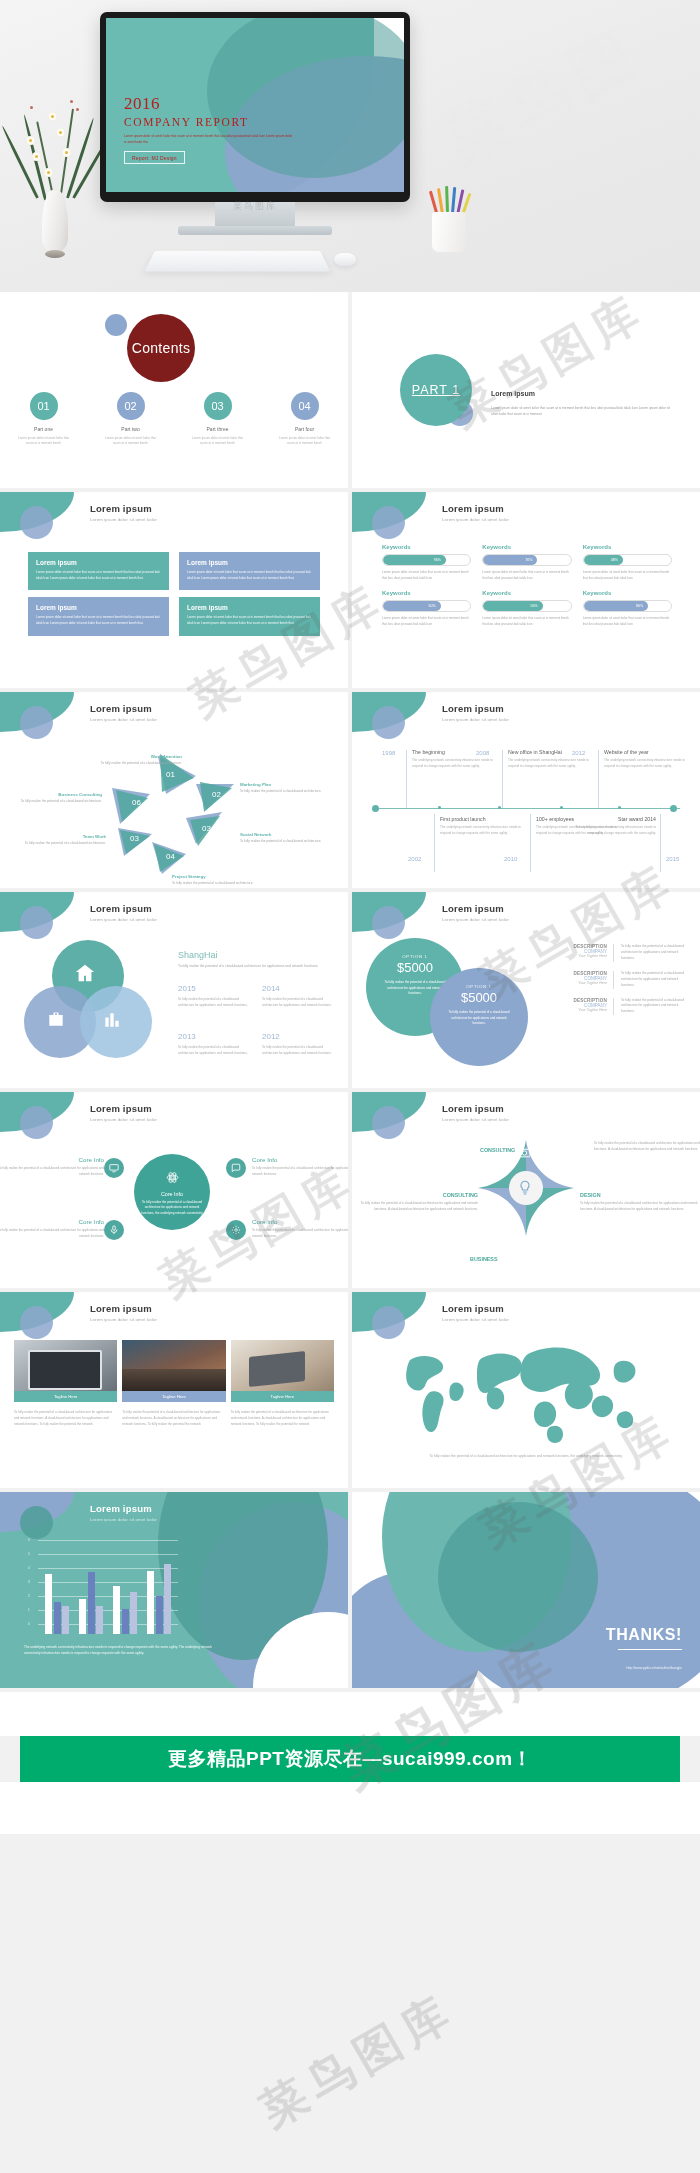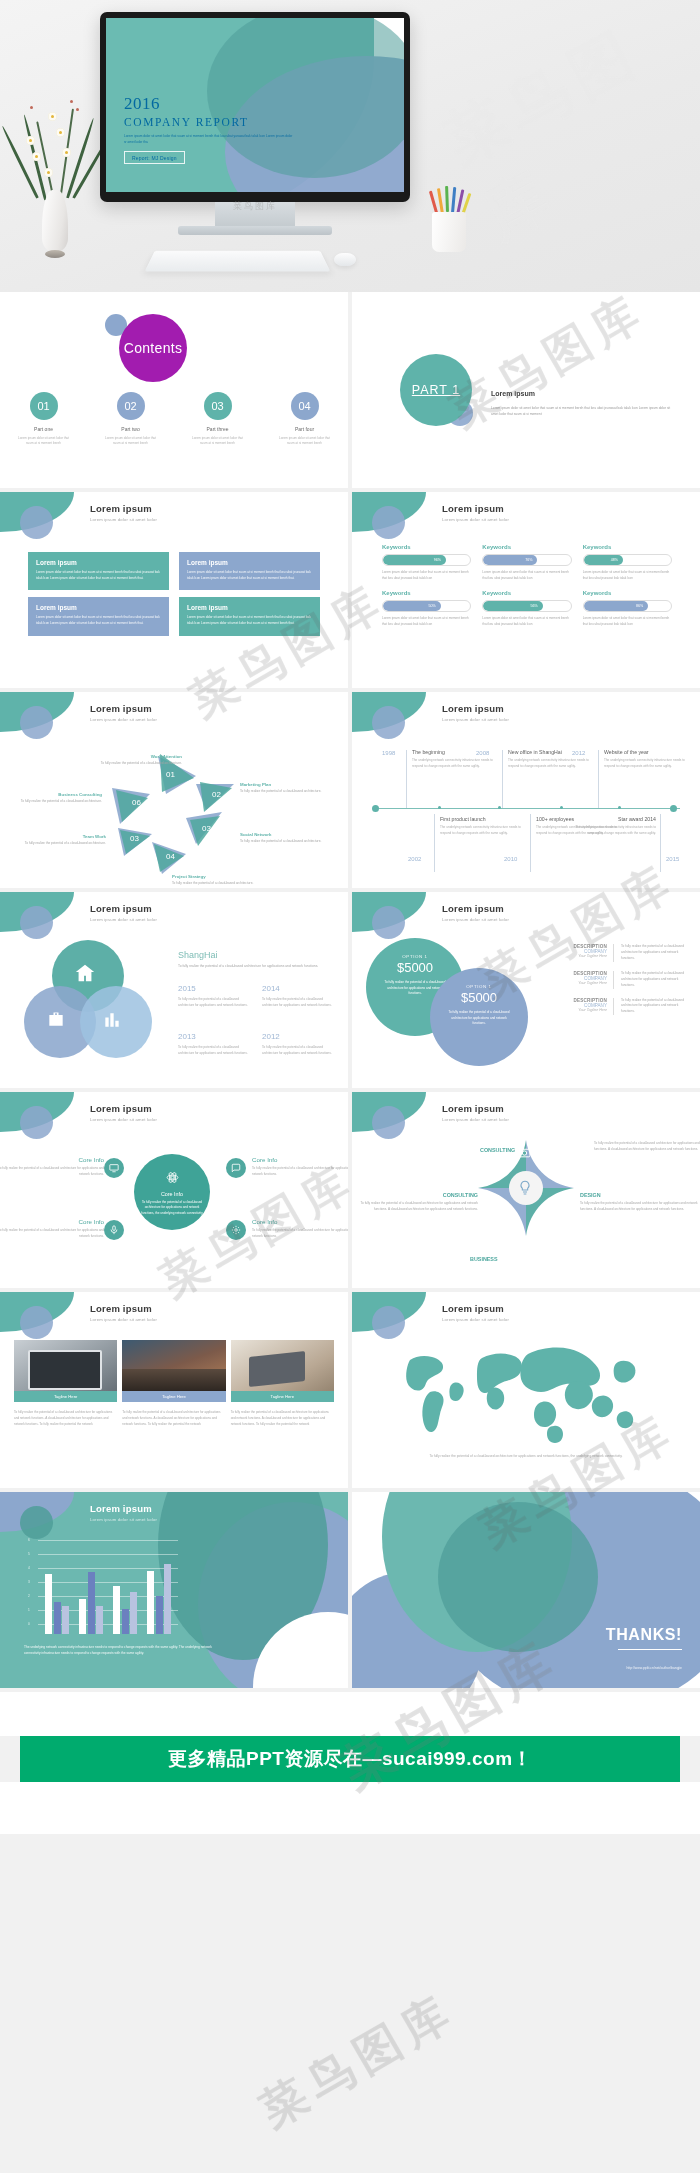--- a/index.html
+++ b/index.html
@@ -11,21 +11,21 @@
   .page{position:relative;width:700px;height:2173px;background:#f1f1f1;}
 
   
   .hero{position:relative;width:700px;height:292px;background:#efefef;overflow:hidden;}
   .hero-bg{position:absolute;inset:0;background:linear-gradient(160deg,#f4f4f4 0%,#eaeaea 60%,#e6e6e6 100%);}
   .monitor{position:absolute;left:100px;top:12px;width:310px;height:190px;background:#1a1a1a;border-radius:7px;padding:6px 6px 10px 6px;box-sizing:border-box;box-shadow:0 6px 18px rgba(0,0,0,.18);}
   .screen{position:relative;width:100%;height:100%;background:#ffffff;overflow:hidden;}
   .screen .blob-teal2{position:absolute;left:-30%;top:-20%;width:120%;height:145%;background:#6bbbb2;border-radius:0 0 70% 0;}
   .screen .blob-blue{position:absolute;left:40%;top:22%;width:95%;height:110%;background:#8ca7cd;border-radius:50%;opacity:.96;}
   .screen .blob-ov{position:absolute;left:34%;top:-8%;width:72%;height:100%;background:#4f9d99;border-radius:50%;opacity:.55;}
-  .screen-txt{position:absolute;left:18px;bottom:28px;color:#0369a1;z-index:5;}
+  .screen-txt{position:absolute;left:18px;bottom:28px;color:#b91c1c;z-index:5;}
   .screen-year{font-family:"Liberation Serif","DejaVu Serif",serif;font-size:17px;letter-spacing:.5px;line-height:1;}
   .screen-title{font-family:"Liberation Serif","DejaVu Serif",serif;font-size:11.5px;letter-spacing:1.6px;margin-top:4px;}
   .screen-sub{font-size:3.2px;line-height:1.9;margin-top:5px;max-width:170px;opacity:.92;}
   .screen-btn{display:inline-block;margin-top:6px;border:.8px solid rgba(255,255,255,.85);padding:2.5px 7px;font-size:5px;letter-spacing:.2px;}
   .mon-neck{position:absolute;left:215px;top:202px;width:80px;height:26px;background:linear-gradient(180deg,#d8dde1,#c3cace);}
   .mon-base{position:absolute;left:178px;top:226px;width:154px;height:9px;background:linear-gradient(180deg,#d2d8dc,#bcc3c8);border-radius:3px;}
   .mon-brand{position:absolute;left:178px;top:200px;width:154px;text-align:center;font-size:9px;color:#b9bcbd;letter-spacing:2px;}
   .keyboard{position:absolute;left:150px;top:248px;width:175px;height:25px;background:linear-gradient(180deg,#fbfbfc,#e9ecee);border-radius:3px;transform:perspective(120px) rotateX(34deg);box-shadow:0 3px 7px rgba(0,0,0,.07);}
   .mouse{position:absolute;left:334px;top:253px;width:22px;height:13px;background:linear-gradient(180deg,#fdfdfd,#e4e7ea);border-radius:11px/8px;box-shadow:0 2px 5px rgba(0,0,0,.08);}
   
@@ -59,21 +59,21 @@
   .slide > *{position:relative;}
 
   
   .shead{position:absolute;left:0;top:0;width:74px;height:40px;background:#5fb3aa;border-radius:0 0 100% 0;}
   .shead-dot{position:absolute;left:20px;top:14px;width:33px;height:33px;border-radius:50%;background:#8ca7cd;opacity:.85;}
   .shead-t{position:absolute;left:90px;top:11px;}
   .shead-t b{display:block;font-size:9.5px;color:#3b3b3b;font-weight:bold;letter-spacing:.2px;}
   .shead-t span{display:block;font-size:4.2px;color:#a8a8a8;margin-top:2.5px;letter-spacing:.2px;}
 
   
-  .c-circle{position:absolute;left:119px;top:22px;width:68px;height:68px;border-radius:50%;background:#a21caf;display:flex;align-items:center;justify-content:center;color:#fff;font-size:14px;letter-spacing:.3px;}
+  .c-circle{position:absolute;left:127px;top:22px;width:68px;height:68px;border-radius:50%;background:#7f1d1d;display:flex;align-items:center;justify-content:center;color:#fff;font-size:14px;letter-spacing:.3px;}
   .c-mini{position:absolute;left:105px;top:22px;width:22px;height:22px;border-radius:50%;background:#8ca7cd;}
   .c-items{position:absolute;left:0;top:100px;width:348px;display:flex;}
   .c-item{flex:1;text-align:center;}
   .c-num{width:28px;height:28px;border-radius:50%;margin:0 auto;color:#fff;font-size:11px;display:flex;align-items:center;justify-content:center;position:relative;}
   .c-lab{font-size:5px;color:#6c6c6c;margin-top:6px;}
   .c-desc{font-size:3.1px;color:#b3b3b3;line-height:1.75;margin-top:4px;padding:0 14px;}
 
   
   .p-circle{position:absolute;left:48px;top:62px;width:72px;height:72px;border-radius:50%;background:#5fb3aa;display:flex;align-items:center;justify-content:center;color:#fff;font-size:12.5px;letter-spacing:1px;text-decoration:underline;}
   .p-mini{position:absolute;left:95px;top:108px;width:26px;height:26px;border-radius:50%;background:#8ca7cd;opacity:.9;}

